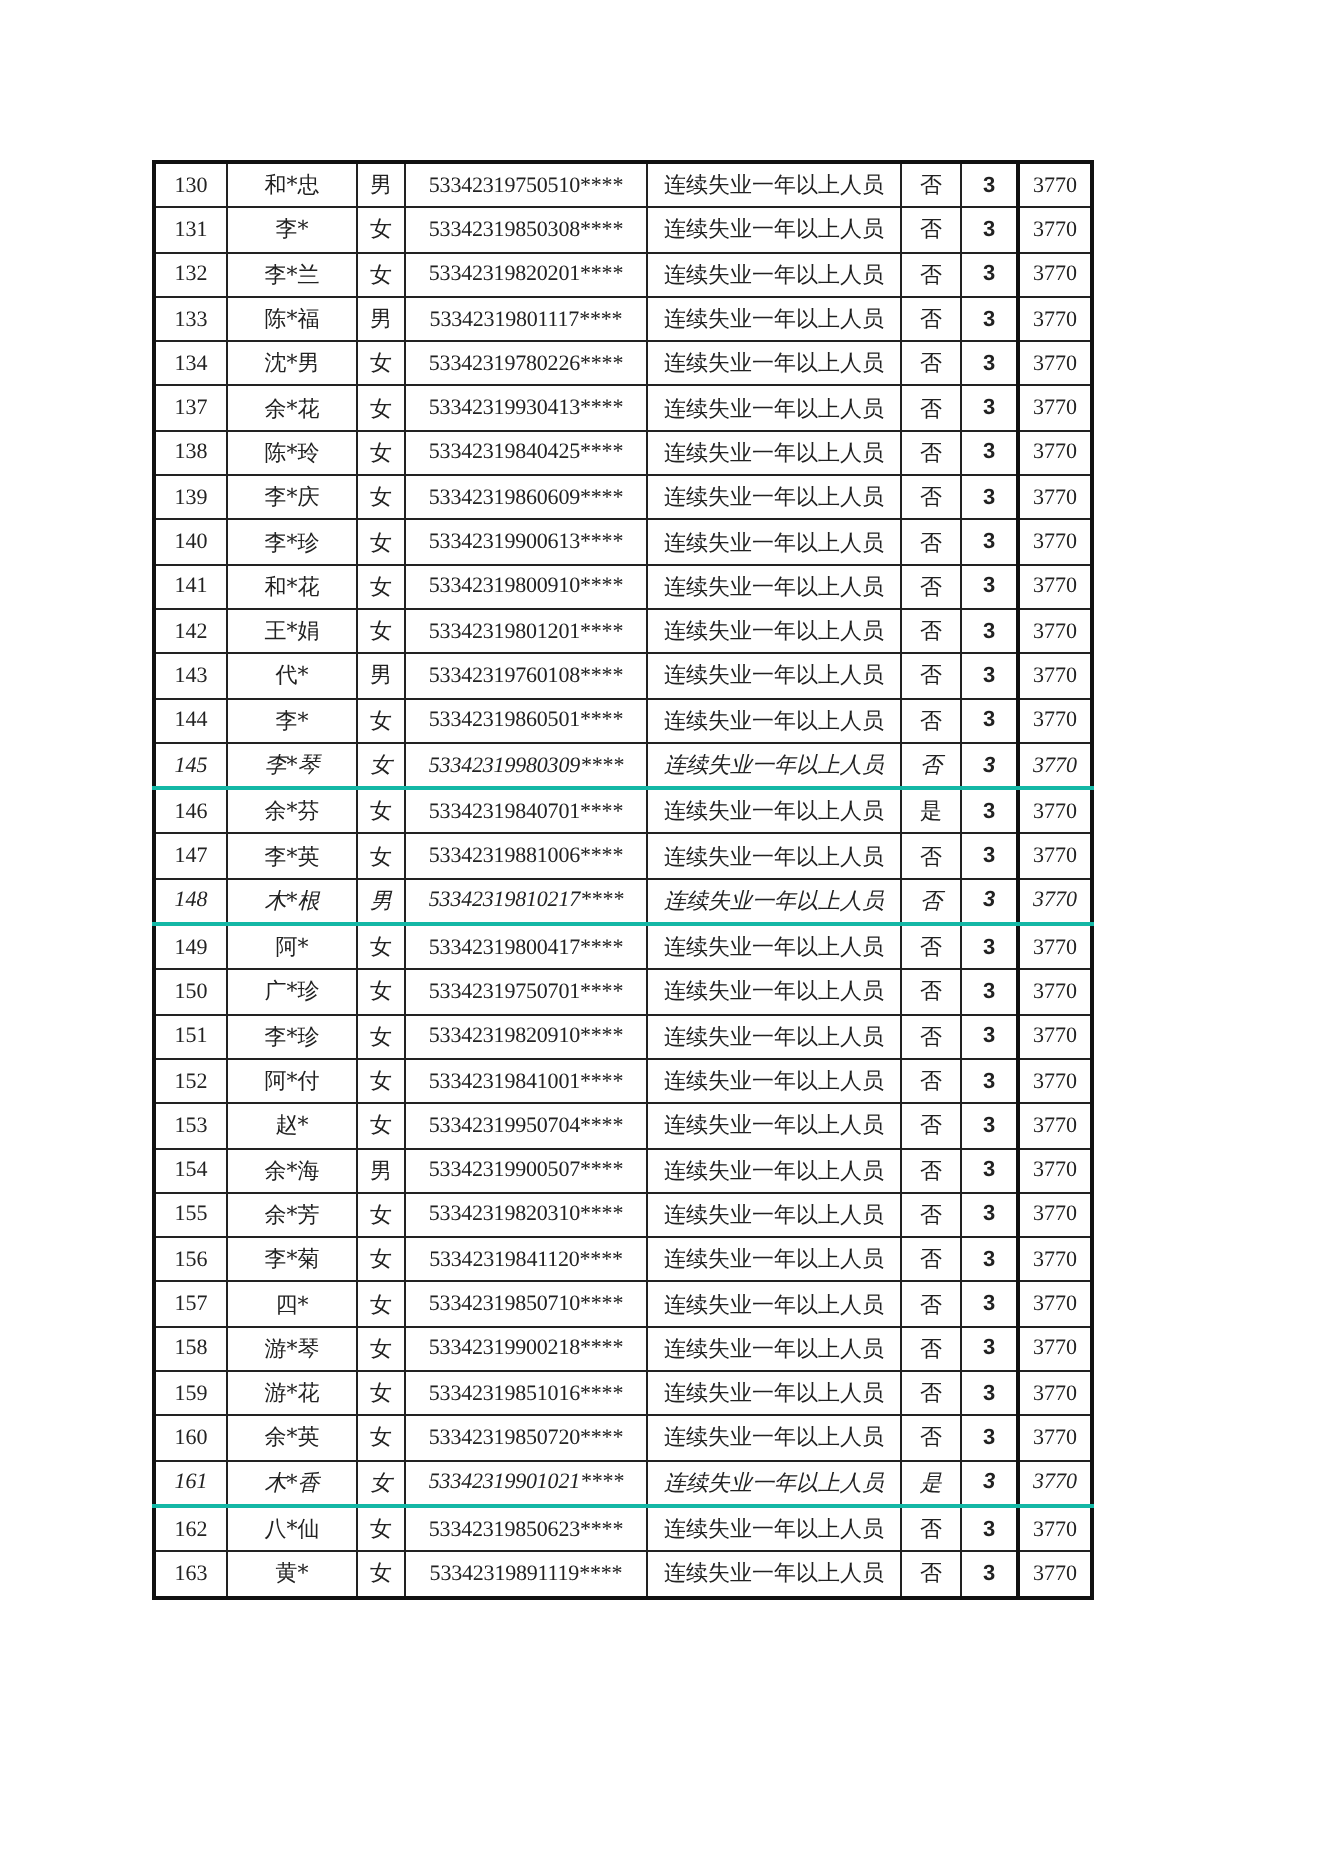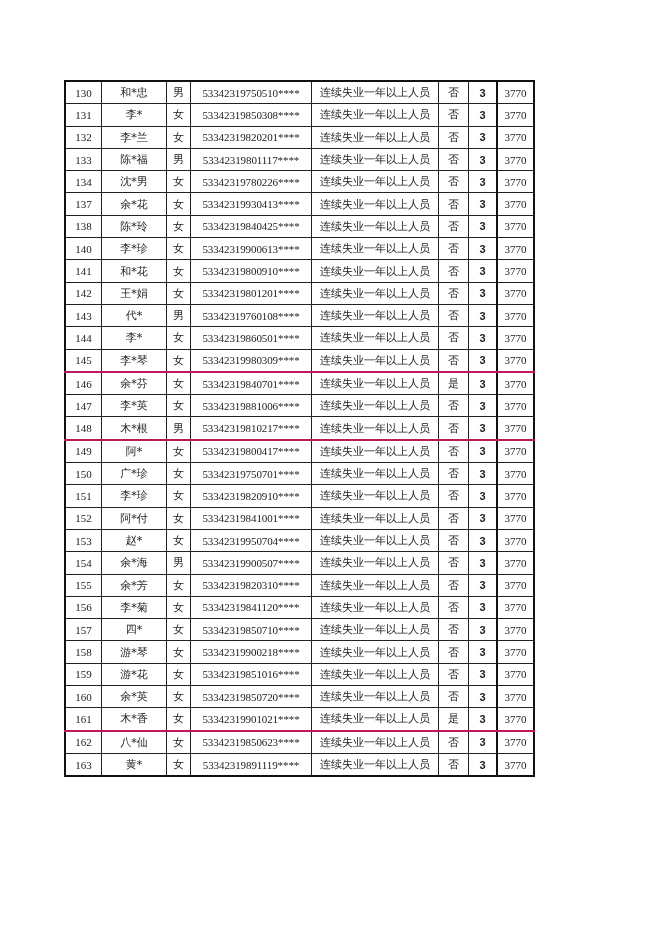--- a/index.html
+++ b/index.html
@@ -1,30 +1,30 @@
 <!DOCTYPE html>
 <html><head>
 <meta charset="utf-8">
 <style>
   html, body { margin:0; padding:0; background:#ffffff; }
   body { width:662px; height:936px; position:relative; overflow:hidden;
          font-family:"DejaVu Serif","Liberation Serif",serif; color:#222; }
-  table.sheet { position:absolute; left:64px; top:80px; border-collapse:collapse;
+  table.sheet { position:absolute; left:76px; top:80px; border-collapse:collapse;
                 border:2px solid #111; table-layout:fixed; }
   table.sheet td { border:1px solid #222; height:21.3px; padding:0; text-align:center;
                    vertical-align:middle; font-size:11px; white-space:nowrap; overflow:hidden; }
   td.c-no { width:35px; font-family:"Liberation Serif",serif; font-size:11.5px; }
   td.c-name { width:64px; }
   td.c-sex { width:23px; }
   td.c-id { width:120px; font-family:"Liberation Serif",serif; font-size:11.5px; letter-spacing:-0.1px; }
   td.c-type { width:126px; font-size:11px; }
   td.c-flag { width:29px; }
   td.c-months { width:27px; font-weight:bold; font-family:"Liberation Sans",sans-serif; font-size:11px; }
   td.c-amount { width:35px; border-left:2px solid #111 !important; font-family:"Liberation Serif",serif; font-size:11.5px; }
-  tr.thick-bottom td { border-bottom:2px solid #be185d; }
+  tr.thick-bottom td { border-bottom:2px solid #14b8a6;font-style:italic; }
 </style>
 </head>
 <body>
 
 <table class="sheet">
   <tbody id="tbody">
       <tr>
         <td class="c-no">130</td>
         <td class="c-name">和*忠</td>
         <td class="c-sex">男</td>
@@ -88,20 +88,30 @@
         <td class="c-no">138</td>
         <td class="c-name">陈*玲</td>
         <td class="c-sex">女</td>
         <td class="c-id">53342319840425****</td>
         <td class="c-type">连续失业一年以上人员</td>
         <td class="c-flag">否</td>
         <td class="c-months">3</td>
         <td class="c-amount">3770</td>
       </tr>
       <tr>
+        <td class="c-no">139</td>
+        <td class="c-name">李*庆</td>
+        <td class="c-sex">女</td>
+        <td class="c-id">53342319860609****</td>
+        <td class="c-type">连续失业一年以上人员</td>
+        <td class="c-flag">否</td>
+        <td class="c-months">3</td>
+        <td class="c-amount">3770</td>
+      </tr>
+      <tr>
         <td class="c-no">140</td>
         <td class="c-name">李*珍</td>
         <td class="c-sex">女</td>
         <td class="c-id">53342319900613****</td>
         <td class="c-type">连续失业一年以上人员</td>
         <td class="c-flag">否</td>
         <td class="c-months">3</td>
         <td class="c-amount">3770</td>
       </tr>
       <tr>

